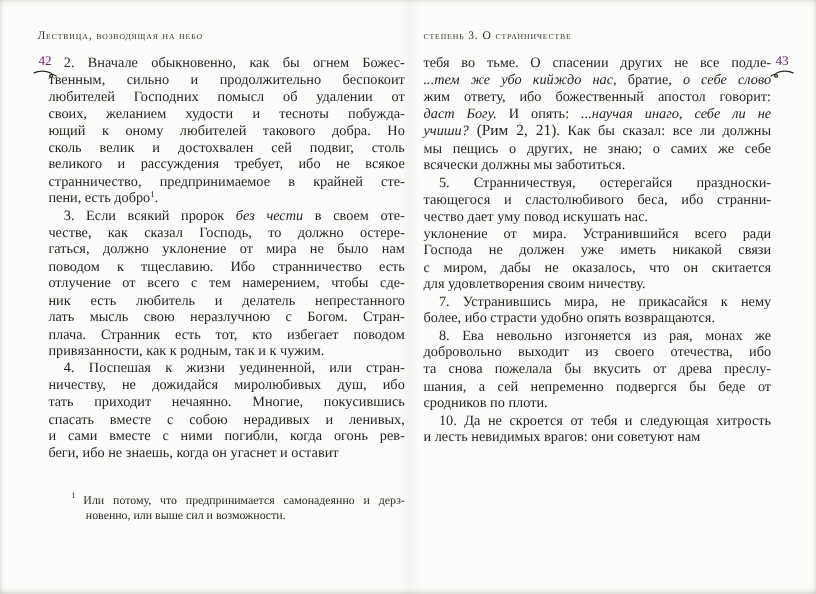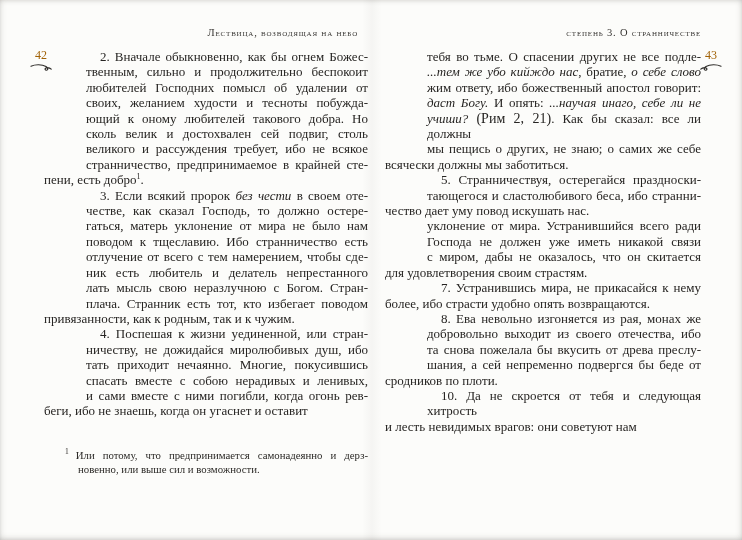--- a/index.html
+++ b/index.html
@@ -21,40 +21,40 @@
   }
   .gutter{
     position:absolute;left:362px;top:0;width:20px;height:540px;
     background:linear-gradient(90deg,rgba(0,0,0,0) 0%,rgba(50,45,40,0.035) 50%,rgba(0,0,0,0) 100%);
   }
   .running-head{
     position:absolute;top:27px;
     font-size:10.5px;line-height:12px;
     font-variant:small-caps;
     letter-spacing:0.8px;
-    text-align:right;color:#34322f;
+    text-align:left;color:#34322f;
   }
   .rh-left{left:34px;width:324px;}
   .rh-right{left:385px;width:316px;}
   .pagenum{
     position:absolute;top:49px;width:30px;text-align:center;
-    font-size:12px;line-height:13px;color:#a16207;
+    font-size:12px;line-height:13px;color:#701a75;
   }
   .pn-left{left:26px;}
   .pn-right{left:696px;}
   .flourish{display:block;margin:1px auto 0 auto;}
   .flip{transform:scaleX(-1);}
   .col{
     position:absolute;top:49px;
     font-size:13px;line-height:15.4px;
   }
   .col-left{left:44px;width:324px;}
   .col-right{left:385px;width:316px;}
   .line{text-align:justify;}
-  .line.just{text-align-last:justify;margin-left:42px;}
+  .line.just{text-align-last:justify;}
   .line.indent{text-indent:14px;}
   .it{font-style:italic;}
   .sup{vertical-align:super;font-size:8px;line-height:0;}
   .ref{font-size:14px;}
   .footnote{
     margin-left:34px;margin-top:29px;
     font-size:10.8px;line-height:14.6px;color:#2b2926;
   }
   .fn-line{text-align:justify;}
   .fn-line.just{text-align-last:justify;}
@@ -95,21 +95,21 @@
         <div class="line just"><span>своих, желанием худости и тесноты побужда-</span></div>
         <div class="line just"><span>ющий к оному любителей такового добра. Но</span></div>
         <div class="line just"><span>сколь велик и достохвален сей подвиг, столь</span></div>
         <div class="line just"><span>великого и рассуждения требует, ибо не всякое</span></div>
         <div class="line just"><span>странничество, предпринимаемое в крайней сте-</span></div>
         <div class="line"><span>пени, есть добро</span><span class="sup">1</span><span>.</span></div>
       </div>
       <div class="para">
         <div class="line just indent"><span>3. Если всякий пророк </span><span class="it">без чести</span><span> в своем оте-</span></div>
         <div class="line just"><span>честве, как сказал Господь, то должно остере-</span></div>
-        <div class="line just"><span>гаться, матерь уклонение от мира не было нам</span></div>
+        <div class="line just"><span>гаться, должно уклонение от мира не было нам</span></div>
         <div class="line just"><span>поводом к тщеславию. Ибо странничество есть</span></div>
         <div class="line just"><span>отлучение от всего с тем намерением, чтобы сде-</span></div>
         <div class="line just"><span>ник есть любитель и делатель непрестанного</span></div>
         <div class="line just"><span>лать мысль свою неразлучною с Богом. Стран-</span></div>
         <div class="line just"><span>плача. Странник есть тот, кто избегает поводом</span></div>
         <div class="line"><span>привязанности, как к родным, так и к чужим.</span></div>
       </div>
       <div class="para">
         <div class="line just indent"><span>4. Поспешая к жизни уединенной, или стран-</span></div>
         <div class="line just"><span>ничеству, не дожидайся миролюбивых душ, ибо</span></div>
@@ -136,21 +136,21 @@
       </div>
       <div class="para">
         <div class="line just indent"><span>5. Странничествуя, остерегайся праздноски-</span></div>
         <div class="line just"><span>тающегося и сластолюбивого беса, ибо странни-</span></div>
         <div class="line"><span>чество дает уму повод искушать нас.</span></div>
       </div>
       <div class="para">
         <div class="line just"><span>уклонение от мира. Устранившийся всего ради</span></div>
         <div class="line just"><span>Господа не должен уже иметь никакой связи</span></div>
         <div class="line just"><span>с миром, дабы не оказалось, что он скитается</span></div>
-        <div class="line"><span>для удовлетворения своим страстям.</span></div>
+        <div class="line"><span>для удовлетворения своим ничеству.</span></div>
       </div>
       <div class="para">
         <div class="line just indent"><span>7. Устранившись мира, не прикасайся к нему</span></div>
         <div class="line"><span>более, ибо страсти удобно опять возвращаются.</span></div>
       </div>
       <div class="para">
         <div class="line just indent"><span>8. Ева невольно изгоняется из рая, монах же</span></div>
         <div class="line just"><span>добровольно выходит из своего отечества, ибо</span></div>
         <div class="line just"><span>та снова пожелала бы вкусить от древа преслу-</span></div>
         <div class="line just"><span>шания, а сей непременно подвергся бы беде от</span></div>

